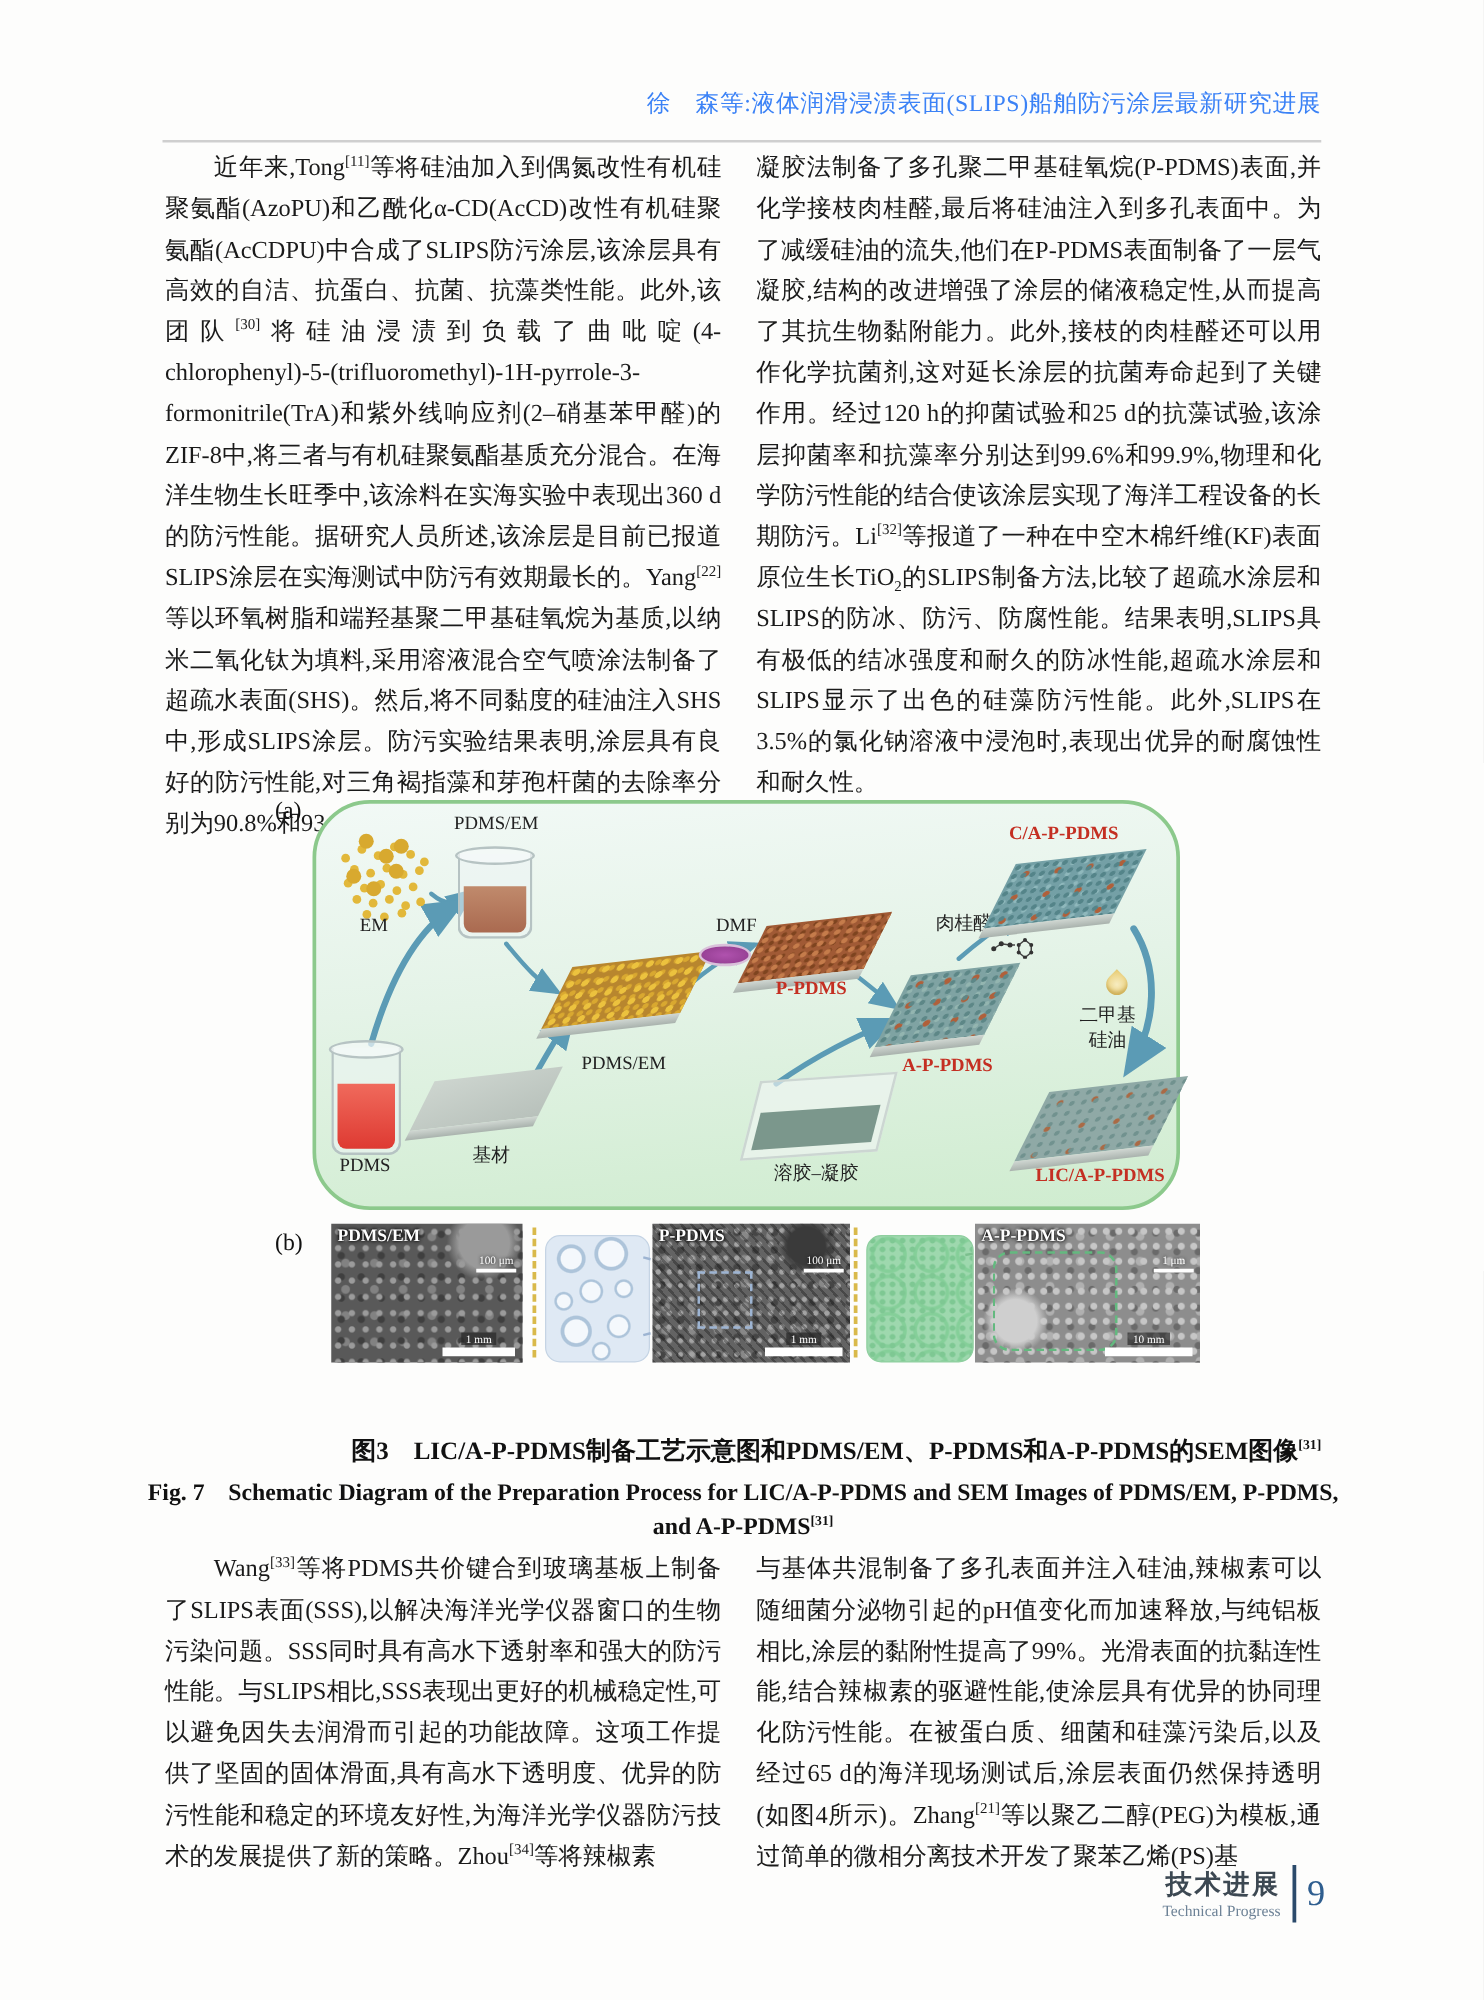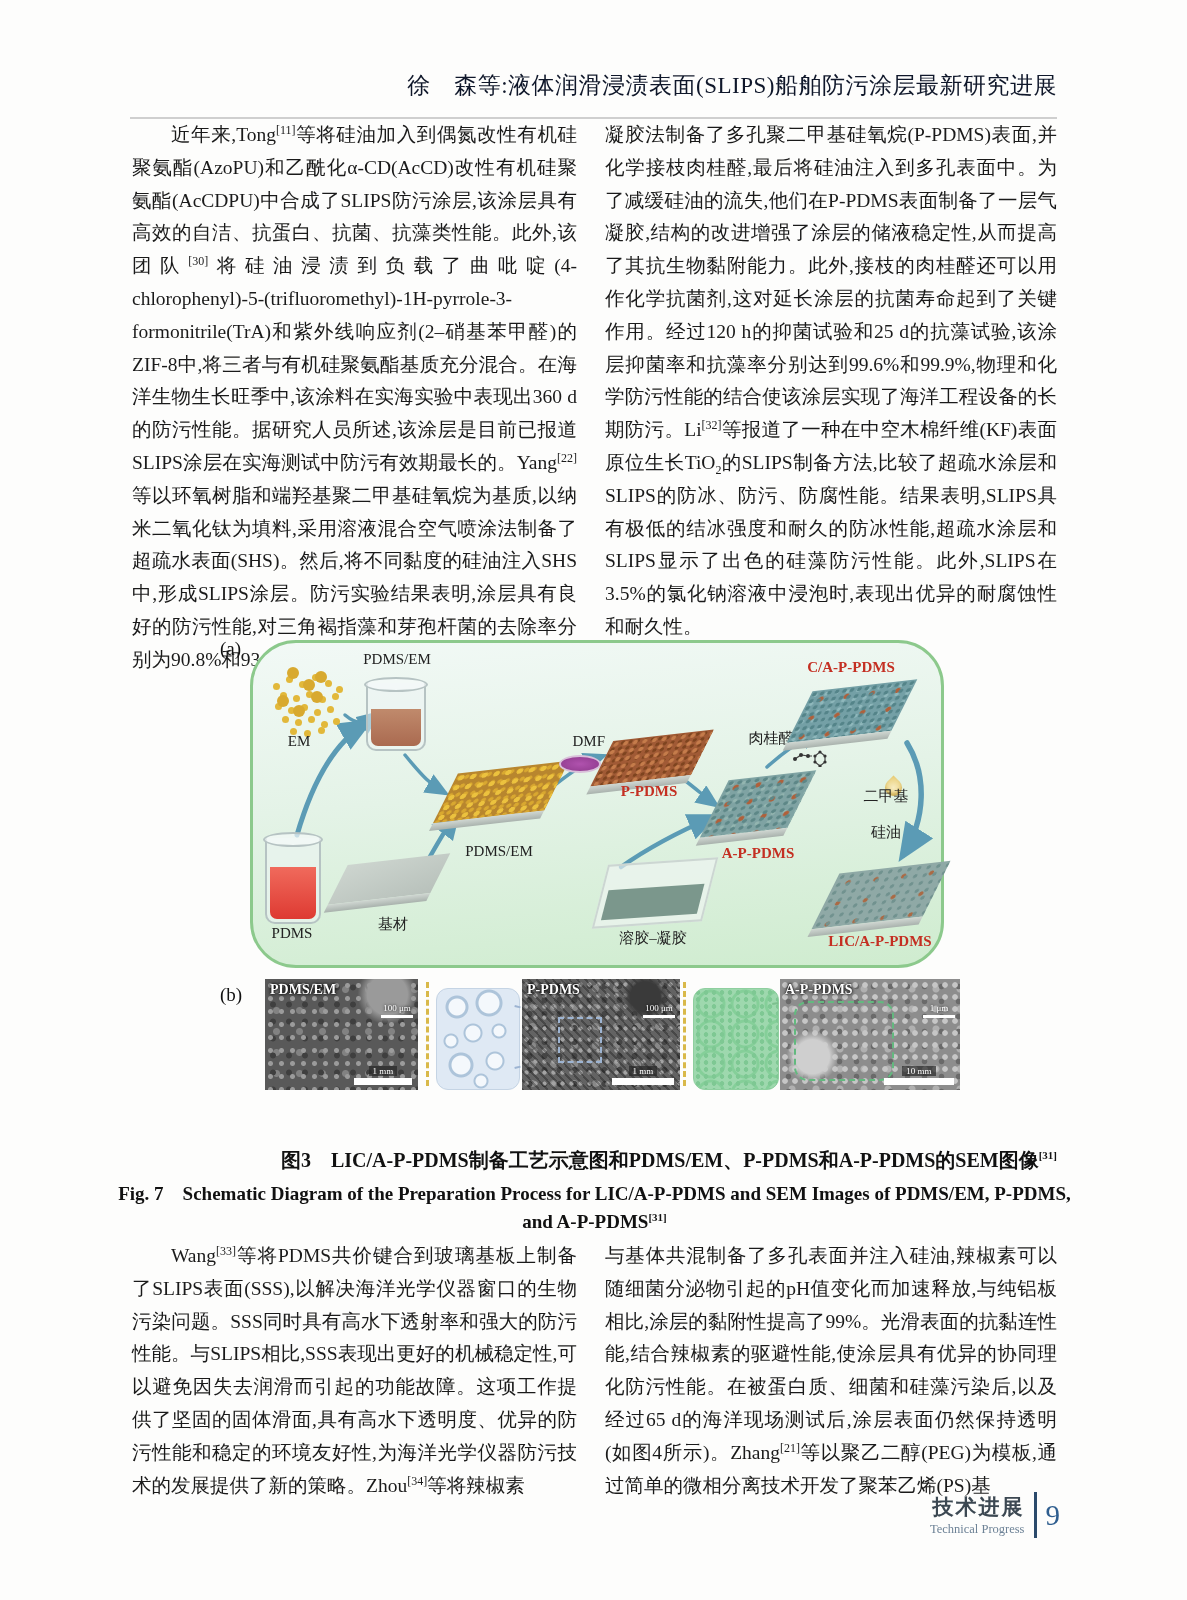--- a/index.html
+++ b/index.html
@@ -1,21 +1,21 @@
 <!DOCTYPE html>
 <html><head>
 <meta charset="utf-8">
 <style>
   html,body{margin:0;padding:0;background:#e9e9e9;}
   .page{position:relative;width:1187px;height:1600px;background:#fdfdfc;margin:0 auto;
         font-family:"Liberation Serif","DejaVu Serif",serif;color:#1a1a1a;overflow:hidden;}
 
   
   .header{position:absolute;left:130px;top:70px;width:927px;padding-bottom:16px;border-bottom:2px solid #cfcfcf;}
-  .running-title{text-align:right;font-size:23px;color:#0f172a;letter-spacing:.5px;}
+  .running-title{text-align:right;font-size:19px;color:#3b82f6;letter-spacing:.5px;}
 
   
   .bodytext{position:absolute;font-size:19.5px;line-height:32.8px;text-align:justify;text-justify:inter-ideograph;}
   .indent{text-indent:2em;}
   .c1t{left:132px;top:119px;width:445px;}
   .c2t{left:605px;top:119px;width:452px;}
   .c1b{left:132px;top:1240px;width:445px;}
   .c2b{left:605px;top:1240px;width:452px;}
   .bodytext sup{font-size:12px;line-height:0;vertical-align:super;}
   .bodytext sub{font-size:12px;line-height:0;vertical-align:sub;}
@@ -180,21 +180,21 @@
       <div class="liquid" style="height:62%;background:linear-gradient(#f06a5c,#de3a32);"></div>
     </div>
     <div class="lbl" style="left:0px;top:282px;width:78px;">PDMS</div>
 
     <div class="tile t-substrate" style="left:88px;top:216px;width:96px;height:40px;"></div>
     <div class="lbl" style="left:108px;top:272px;width:64px;">基材</div>
 
     <div class="tile t-pdmsem" style="left:196px;top:124px;width:104px;height:50px;"></div>
     <div class="lbl" style="left:194px;top:200px;width:104px;">PDMS/EM</div>
 
-    <div class="lbl" style="left:296px;top:90px;width:56px;text-align:right;">DMF</div>
+    <div class="lbl" style="left:308px;top:90px;width:56px;">DMF</div>
     <div class="dish" style="left:306px;top:112px;width:38px;height:14px;"></div>
 
     <div class="tile t-ppdms" style="left:352px;top:92px;width:94px;height:46px;"></div>
     <div class="lbl red" style="left:344px;top:140px;width:104px;">P-PDMS</div>
 
     <div class="solgel" style="left:348px;top:218px;width:104px;height:60px;">
       <div class="gel"></div>
     </div>
     <div class="lbl" style="left:352px;top:286px;width:96px;">溶胶–凝胶</div>
 
@@ -217,21 +217,21 @@
         <circle cx="34" cy="17" r="1.6"></circle>
           <circle cx="29" cy="21" r="1.6"></circle>
           <circle cx="24" cy="17" r="1.6"></circle>
       </g>
     </svg>
 
     <div class="lbl red" style="left:536px;top:16px;width:124px;">C/A-P-PDMS</div>
     <div class="tile t-capdms" style="left:550px;top:42px;width:98px;height:52px;"></div>
 
     <span class="drop" style="left:632px;top:136px;"></span>
-    <div class="lbl" style="left:602px;top:144px;width:62px;">二甲基</div>
+    <div class="lbl" style="left:602px;top:160px;width:62px;">二甲基</div>
     <div class="lbl" style="left:602px;top:180px;width:62px;">硅油</div>
 
     <div class="tile t-lic" style="left:576px;top:224px;width:104px;height:56px;"></div>
     <div class="lbl red" style="left:554px;top:290px;width:146px;">LIC/A-P-PDMS</div>
   </div>
 
   <div class="fig-tag tag-b">(b)</div>
 
   <div class="sem sem-1" style="left:265px;top:979px;width:153px;height:111px;">
     <div class="sem-label">PDMS/EM</div>

